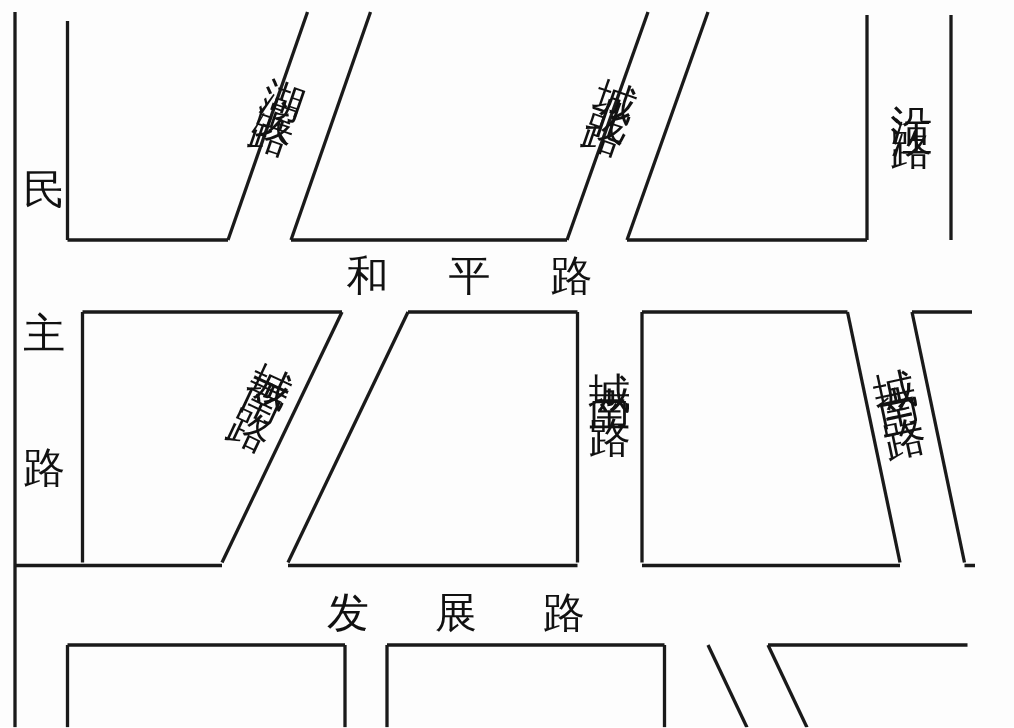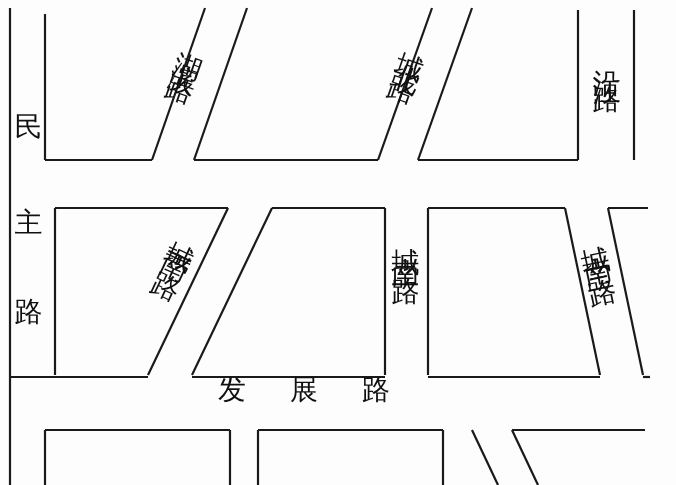--- a/index.html
+++ b/index.html
@@ -89,22 +89,23 @@
   </svg>
 
   <div class="lbl v" style="left:14px; top:92px; letter-spacing:92px;">民主路</div>
 
   <div class="lbl v rot r19" style="left:179px; top:32px; letter-spacing:12px;">湖滨路</div>
 
   <div class="lbl v rot r19" style="left:401px; top:32px; letter-spacing:12px;">城北路</div>
 
   <div class="lbl v" style="left:592px; top:48px; letter-spacing:8px;">沿江路</div>
 
+  <div class="lbl" style="left:231px; top:171px; letter-spacing:40px;">和平路</div>
 
   <div class="lbl v rot r25" style="left:171px; top:222px; letter-spacing:11px;">城南一路</div>
 
   <div class="lbl v" style="left:391px; top:226px; letter-spacing:10px;">城南二路</div>
 
   <div class="lbl v rot rm12" style="left:578px; top:225px; letter-spacing:11px;">城南三路</div>
 
-  <div class="lbl" style="left:218px; top:376px; letter-spacing:44px;text-align:right;">发展路</div>
+  <div class="lbl" style="left:218px; top:396px; letter-spacing:44px;text-align:right;">发展路</div>
 
 </div>
 
 </body></html>

